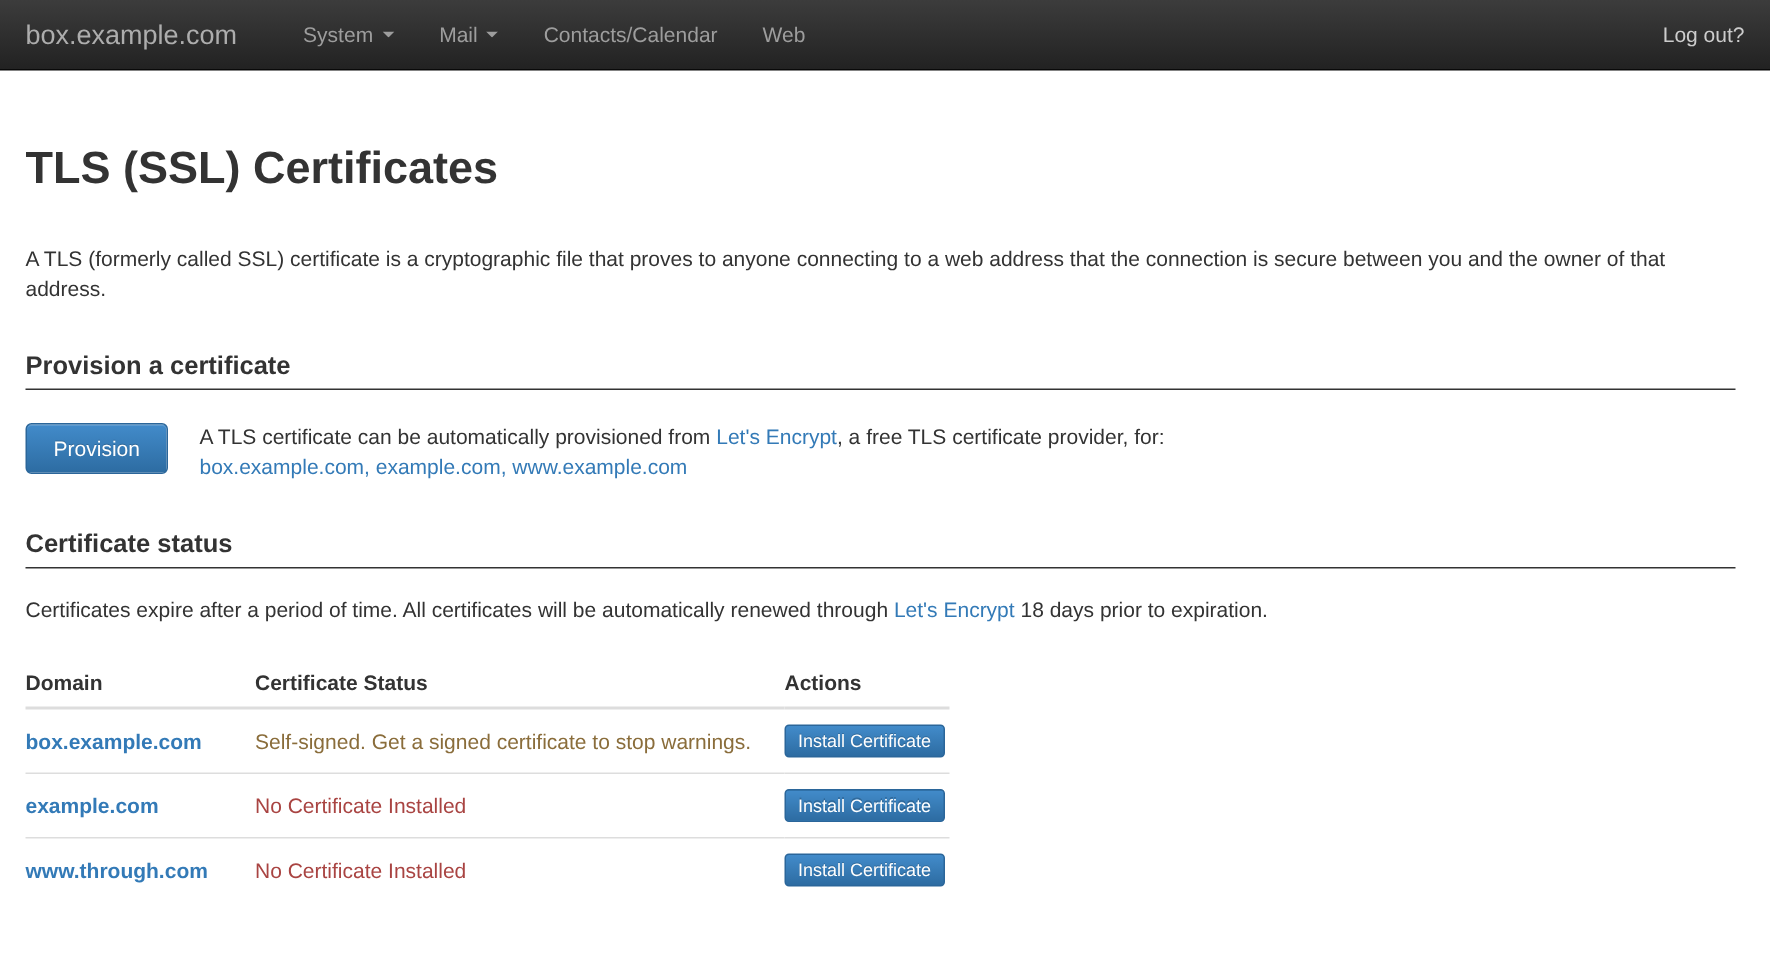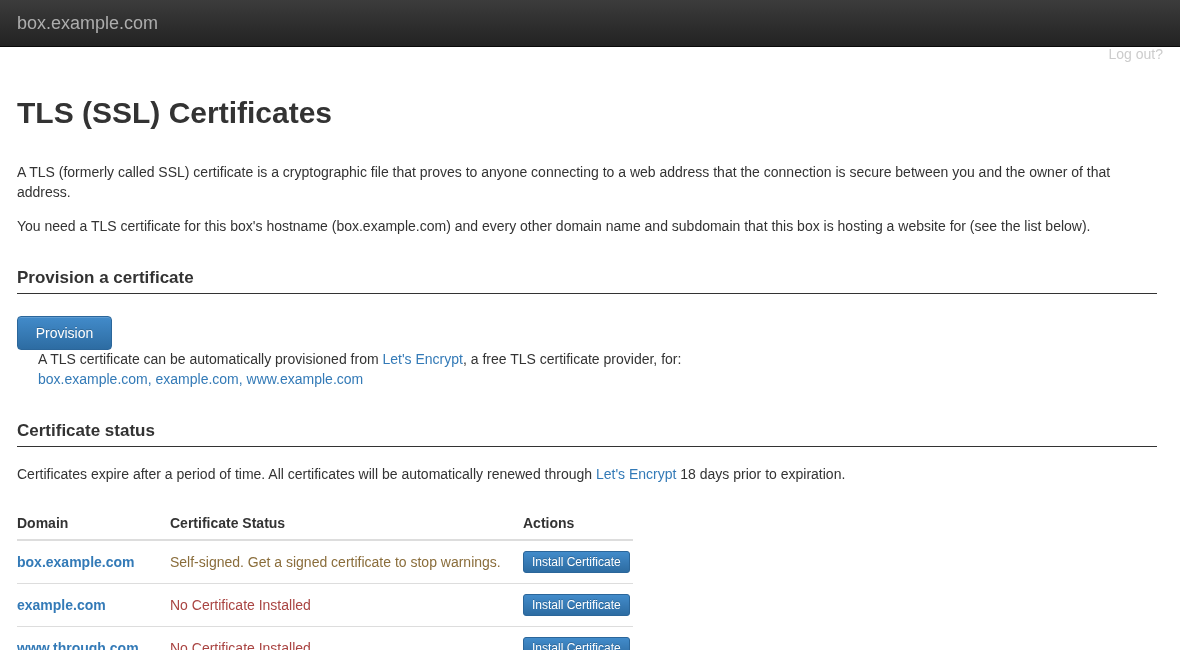--- a/index.html
+++ b/index.html
@@ -1,15 +1,15 @@
 <!DOCTYPE html>
 <html><head>
 <meta charset="utf-8">
 <style>
-  * { margin: 0; padding: 0; box-sizing: border-box; flex-direction: column; }
+  * { margin: 0; padding: 0; box-sizing: border-box; }
   html, body { width: 1180px; height: 650px; overflow: hidden; }
   body {
     font-family: "Liberation Sans", "DejaVu Sans", sans-serif;
     font-size: 14px;
     color: #333;
     background: #fff;
   }
   a { color: #337ab7; text-decoration: none; cursor: pointer; }
 
   
@@ -138,29 +138,44 @@
     cursor: pointer;
     text-shadow: 0 -1px 0 rgba(0,0,0,.2);
     white-space: nowrap;
   }
 </style>
 </head>
 <body>
 
 <nav class="navbar">
   <a class="navbar-brand">box.example.com</a>
+  <ul class="nav">
+    <li>
+      <span>System</span>
+      <b class="caret"></b>
+    </li>
+    <li>
+      <span>Mail</span>
+      <b class="caret"></b>
+    </li>
+    <li>
+      <span>Contacts/Calendar</span>
+    </li>
+    <li>
+      <span>Web</span>
+    </li>
+  </ul>
   <a class="logout">Log out?</a>
 </nav>
 
 <div class="content">
 
   <h1 class="page-title">TLS (SSL) Certificates</h1>
 
   <p class="body-text">A TLS (formerly called SSL) certificate is a cryptographic file that proves to anyone connecting to a web address that the connection is secure between you and the owner of that address.</p>
-  <p class="body-text">You need a TLS certificate for this box's hostname (box.example.com) and every other domain name and subdomain that this box is hosting a website for (see the list below).</p>
 
   <h3 class="section-heading">Provision a certificate</h3>
 
   <div class="provision-row">
     <button class="btn-provision">Provision</button>
     <div class="provision-text">
       <span>A TLS certificate can be automatically provisioned from </span><a>Let's Encrypt</a><span>, a free TLS certificate provider, for:</span>
       <div class="provision-domains">
         <a>box.example.com, example.com, www.example.com</a>
       </div>

